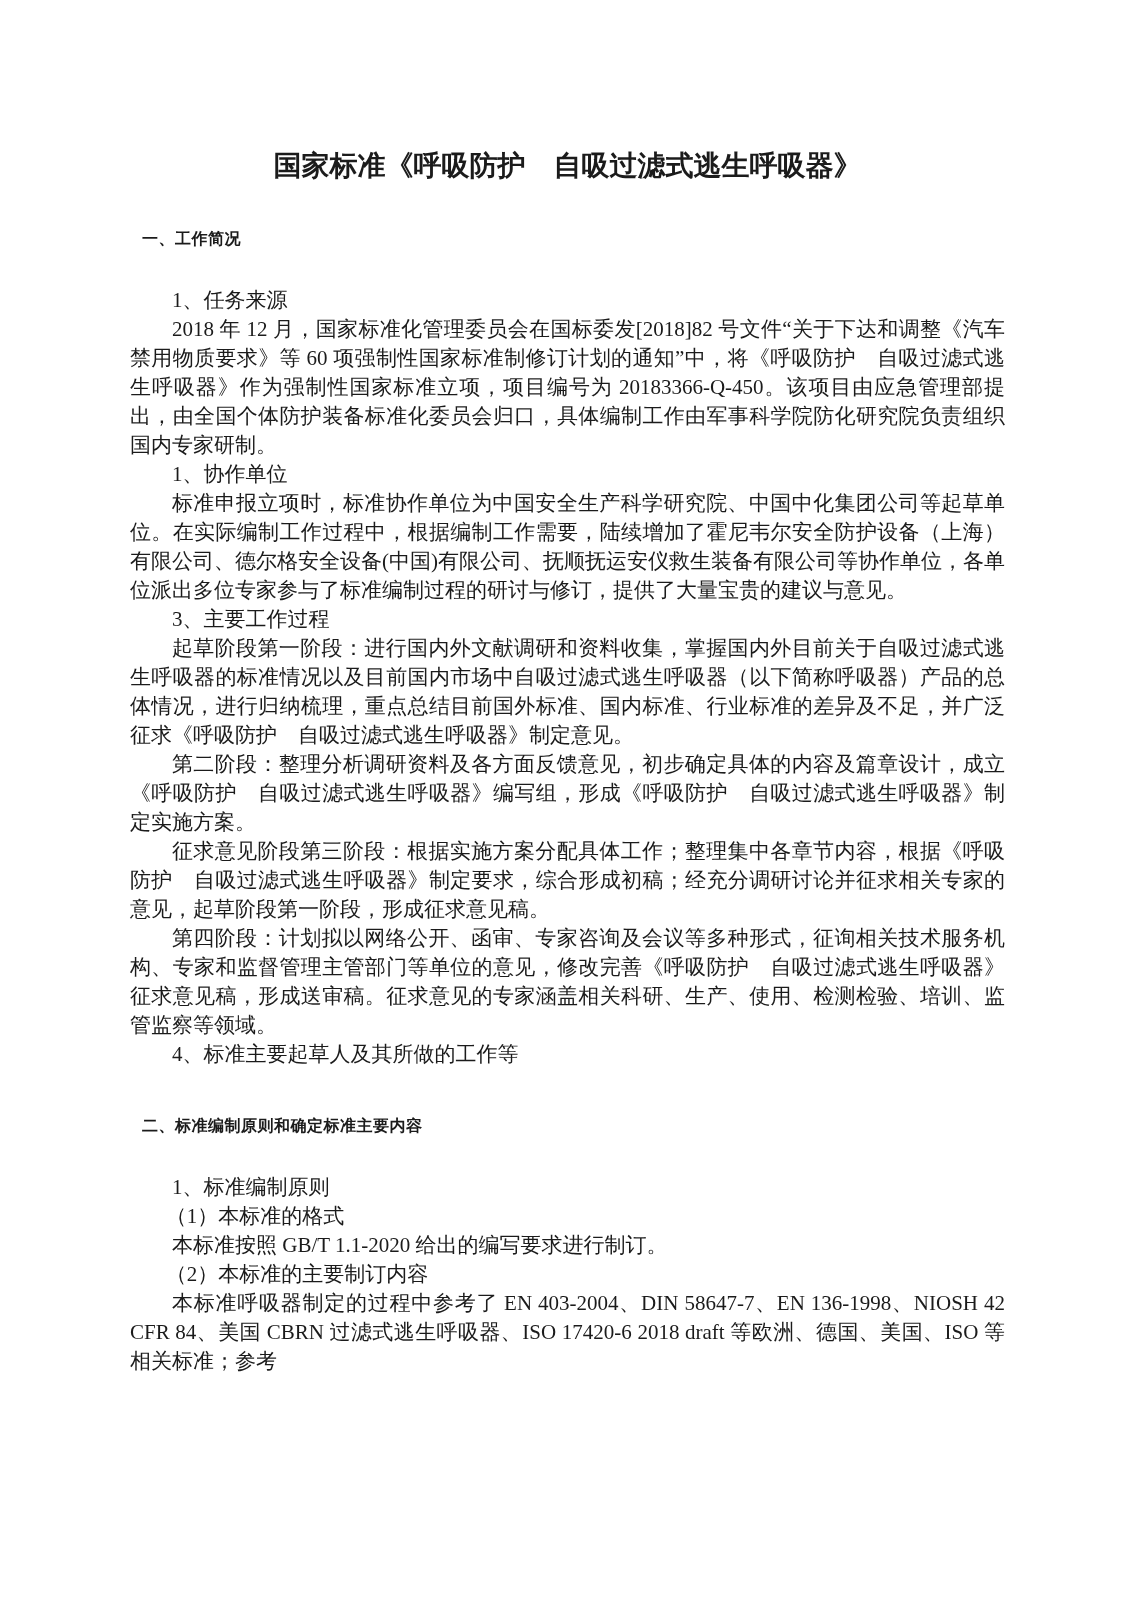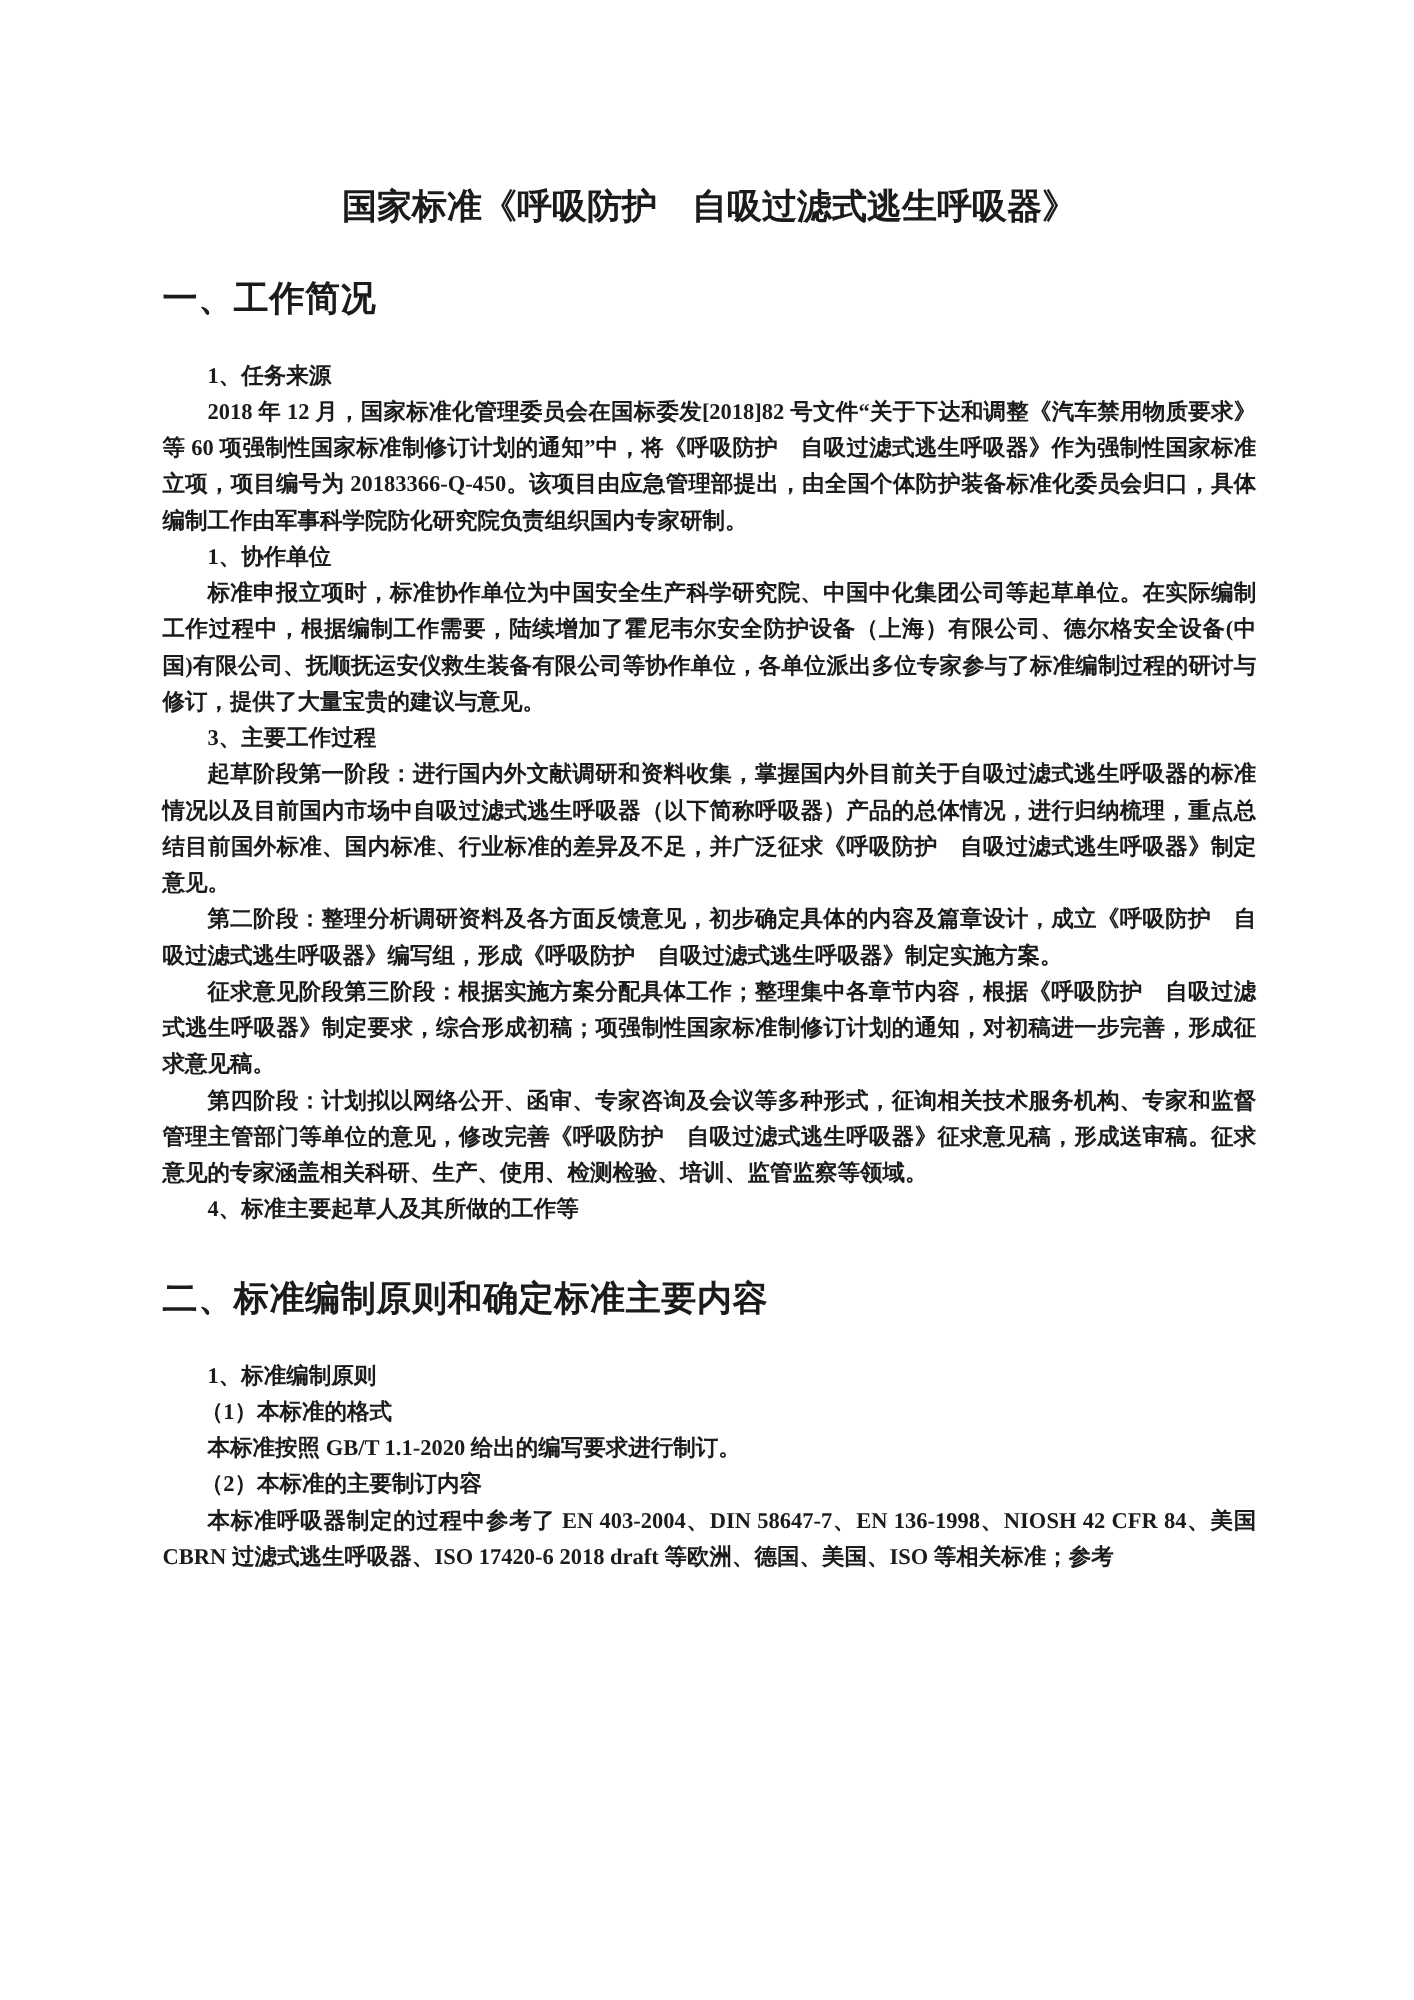--- a/index.html
+++ b/index.html
@@ -23,34 +23,33 @@
     text-align: center;
     font-weight: 700;
     font-size: 28px;
     line-height: 32px;
   }
   .doc-title.line2 {
     margin-top: 25px;
   }
   .section-heading {
     font-family: "Liberation Sans", "DejaVu Sans", sans-serif;
-    font-size: 28px;
+    font-size: 16px;
     font-weight: 700;
     line-height: 27px;
-    margin: 43px 0 34px 0;
+    margin: 43px 0 34px 12px;
     letter-spacing: 0.5px;
   }
   .section-paragraphs p.para {
     margin: 0;
-    font-size: 18px;
+    font-size: 21px;
     line-height: 29px;
     text-align: justify;
     text-indent: 2em;
     word-break: break-word;
-    font-weight: bold;
   }
   .section-paragraphs p.para.paren {
     text-indent: 1.7em;
   }
 </style>
 </head>
 <body>
 
 <div class="page">
   <div class="doc-title line1">国家标准《呼吸防护　自吸过滤式逃生呼吸器》</div>
@@ -59,21 +58,21 @@
   <section class="doc-section">
     <h2 class="section-heading">一、工作简况</h2>
     <div class="section-paragraphs">
           <p class="para">1、任务来源</p>
           <p class="para">2018 年 12 月，国家标准化管理委员会在国标委发[2018]82 号文件“关于下达和调整《汽车禁用物质要求》等 60 项强制性国家标准制修订计划的通知”中，将《呼吸防护　自吸过滤式逃生呼吸器》作为强制性国家标准立项，项目编号为 20183366-Q-450。该项目由应急管理部提出，由全国个体防护装备标准化委员会归口，具体编制工作由军事科学院防化研究院负责组织国内专家研制。</p>
           <p class="para">1、协作单位</p>
           <p class="para">标准申报立项时，标准协作单位为中国安全生产科学研究院、中国中化集团公司等起草单位。在实际编制工作过程中，根据编制工作需要，陆续增加了霍尼韦尔安全防护设备（上海）有限公司、德尔格安全设备(中国)有限公司、抚顺抚运安仪救生装备有限公司等协作单位，各单位派出多位专家参与了标准编制过程的研讨与修订，提供了大量宝贵的建议与意见。</p>
           <p class="para">3、主要工作过程</p>
           <p class="para">起草阶段第一阶段：进行国内外文献调研和资料收集，掌握国内外目前关于自吸过滤式逃生呼吸器的标准情况以及目前国内市场中自吸过滤式逃生呼吸器（以下简称呼吸器）产品的总体情况，进行归纳梳理，重点总结目前国外标准、国内标准、行业标准的差异及不足，并广泛征求《呼吸防护　自吸过滤式逃生呼吸器》制定意见。</p>
           <p class="para">第二阶段：整理分析调研资料及各方面反馈意见，初步确定具体的内容及篇章设计，成立《呼吸防护　自吸过滤式逃生呼吸器》编写组，形成《呼吸防护　自吸过滤式逃生呼吸器》制定实施方案。</p>
-          <p class="para">征求意见阶段第三阶段：根据实施方案分配具体工作；整理集中各章节内容，根据《呼吸防护　自吸过滤式逃生呼吸器》制定要求，综合形成初稿；项强制性国家标准制修订计划的通知，对初稿进一步完善，形成征求意见稿。</p>
+          <p class="para">征求意见阶段第三阶段：根据实施方案分配具体工作；整理集中各章节内容，根据《呼吸防护　自吸过滤式逃生呼吸器》制定要求，综合形成初稿；经充分调研讨论并征求相关专家的意见，起草阶段第一阶段，形成征求意见稿。</p>
           <p class="para">第四阶段：计划拟以网络公开、函审、专家咨询及会议等多种形式，征询相关技术服务机构、专家和监督管理主管部门等单位的意见，修改完善《呼吸防护　自吸过滤式逃生呼吸器》征求意见稿，形成送审稿。征求意见的专家涵盖相关科研、生产、使用、检测检验、培训、监管监察等领域。</p>
           <p class="para">4、标准主要起草人及其所做的工作等</p>
         </div>
   </section>
 
   <section class="doc-section">
     <h2 class="section-heading">二、标准编制原则和确定标准主要内容</h2>
     <div class="section-paragraphs">
           <p class="para">1、标准编制原则</p>
           <p class="para paren">（1）本标准的格式</p>

